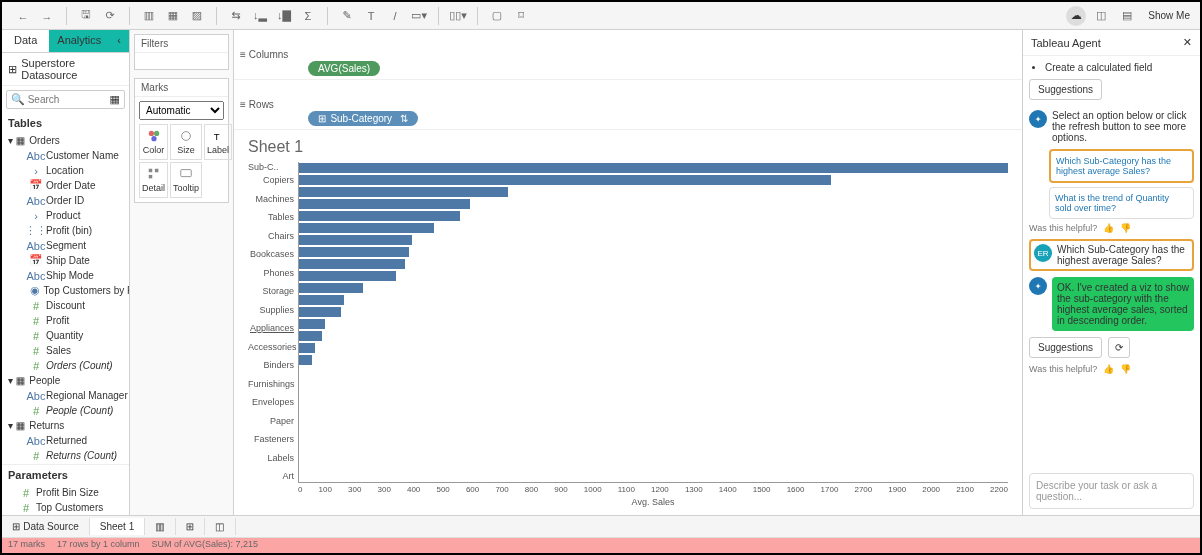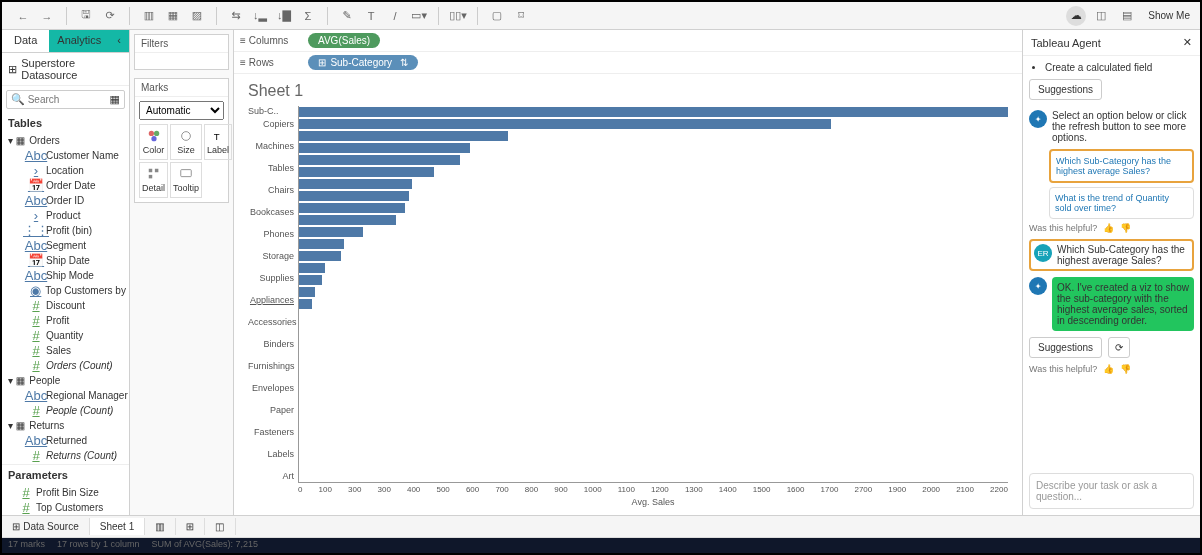--- a/index.html
+++ b/index.html
@@ -18,37 +18,37 @@
 .tab:not(.active) { background: #14b8a6; }
 .ds-row { padding: 4px 6px; border-bottom: 1px solid #eee; display: flex; align-items: center; gap: 4px; }
 .search-row { padding: 4px; }
 .search-box { display: flex; align-items: center; border: 1px solid #ccc; border-radius: 2px; padding: 2px 4px; gap: 3px; }
 .search-box input { border: none; outline: none; flex: 1; font-size: 10px; width: 60px; }
 .section-head { padding: 4px 6px; font-weight: 600; font-size: 11px; }
 .tree { overflow-y: auto; flex: 1; }
 .tree-item { padding: 2px 4px 2px 18px; display: flex; align-items: center; gap: 4px; font-size: 10px; cursor: pointer; white-space: nowrap; overflow: hidden; text-overflow: ellipsis; }
 .tree-item.l2 { padding-left: 28px; }
 .tree-item.group { padding-left: 6px; font-weight: 500; }
-.ticon { width: 12px; height: 10px; display: inline-flex; align-items: center; justify-content: center; font-size: 13px; text-decoration: underline; }
+.ticon { width: 12px; height: 10px; display: inline-flex; align-items: center; justify-content: center; font-size: 11px; }
 .ticon.dim { color: #4e79a7; }
 .ticon.meas { color: #59a14f; }
 
 .cards-panel { width: 104px; border-right: 1px solid #d0d0d0; background: #f9f9f9; display: flex; flex-direction: column; }
 .card { border: 1px solid #d0d0d0; margin: 4px; background: #fff; }
 .card-head { padding: 3px 6px; font-size: 10px; color: #555; border-bottom: 1px solid #eee; }
 .card-body { padding: 4px; }
 .marks-select { width: 100%; font-size: 10px; padding: 2px; }
 .marks-grid { display: grid; grid-template-columns: 1fr 1fr 1fr; gap: 2px; margin-top: 4px; }
 .mark-cell { border: 1px solid #ddd; padding: 4px 2px; text-align: center; font-size: 9px; cursor: pointer; }
 .mark-cell svg { width: 14px; height: 14px; display: block; margin: 0 auto 2px; }
 
 .worksheet { flex: 1; display: flex; flex-direction: column; }
 .shelf { display: flex; align-items: center; padding: 3px 6px; border-bottom: 1px solid #eee; gap: 8px; }
 .shelf-label { width: 60px; font-size: 10px; color: #555; display: flex; align-items: center; gap: 3px; }
-.pill { padding: 2px 10px; border-radius: 10px; font-size: 10px; color: #fff; display: inline-flex; align-items: center; gap: 4px; }
+.pill { padding: 2px 10px; border-radius: 10px; font-size: 10px; color: #fff; display: inline-flex; align-items: center; gap: 4px; margin-top: 28px; }
 .pill.green { background: #4e9a5e; }
 .pill.blue { background: #5b8fb9; }
 .sheet-area { flex: 1; padding: 8px 14px; background: #fff; overflow: hidden; display: flex; flex-direction: column; }
 .sheet-title { font-size: 16px; color: #666; margin-bottom: 6px; }
 .chart { flex: 1; position: relative; display: flex; }
 .y-axis { width: 50px; display: flex; flex-direction: column; font-size: 9px; color: #555; }
 .y-head { font-size: 9px; padding-bottom: 2px; }
 .y-labels { flex: 1; display: flex; flex-direction: column; justify-content: space-between; text-align: right; padding-right: 4px; }
 .bars { flex: 1; position: relative; border-left: 1px solid #999; }
 .bar-row { height: 12px; display: flex; align-items: center; }
@@ -69,21 +69,21 @@
 .bubble { flex: 1; }
 .opt-card { border: 1px solid #ddd; border-radius: 4px; padding: 5px; margin: 4px 0; font-size: 9px; color: #1f77b4; cursor: pointer; }
 .highlight { border: 2px solid #e8a33d; border-radius: 4px; }
 .feedback { font-size: 9px; color: #777; margin: 4px 0; display: flex; align-items: center; gap: 6px; }
 .agent-input { border: 1px solid #ddd; border-radius: 4px; margin: 6px; padding: 6px; font-size: 10px; color: #999; }
 .refresh-btn { border: 1px solid #ccc; padding: 4px 6px; border-radius: 3px; background: #fff; cursor: pointer; }
 
 .bottom-tabs { height: 22px; border-top: 1px solid #d0d0d0; display: flex; align-items: center; background: #f5f5f5; }
 .btab { padding: 3px 10px; font-size: 10px; border-right: 1px solid #ddd; cursor: pointer; }
 .btab.active { background: #fff; }
-.status { height: 16px; background: #0f172a; border-top: 1px solid #ddd; font-size: 9px; color: #666; padding: 1px 6px; display: flex; gap: 12px; }
+.status { height: 16px; background: #fca5a5; border-top: 1px solid #ddd; font-size: 9px; color: #666; padding: 1px 6px; display: flex; gap: 12px; }
 .showme { display: flex; align-items: center; gap: 4px; font-size: 10px; padding: 2px 6px; }
 .cloud-icon { width: 20px; height: 20px; border-radius: 50%; background: #ddd; display: inline-flex; align-items: center; justify-content: center; }
 </style>
 </head>
 <body>
 
 <div class="toolbar">
   <div class="tb-group">
     <span class="tb-btn">←</span>
     <span class="tb-btn">→</span>

